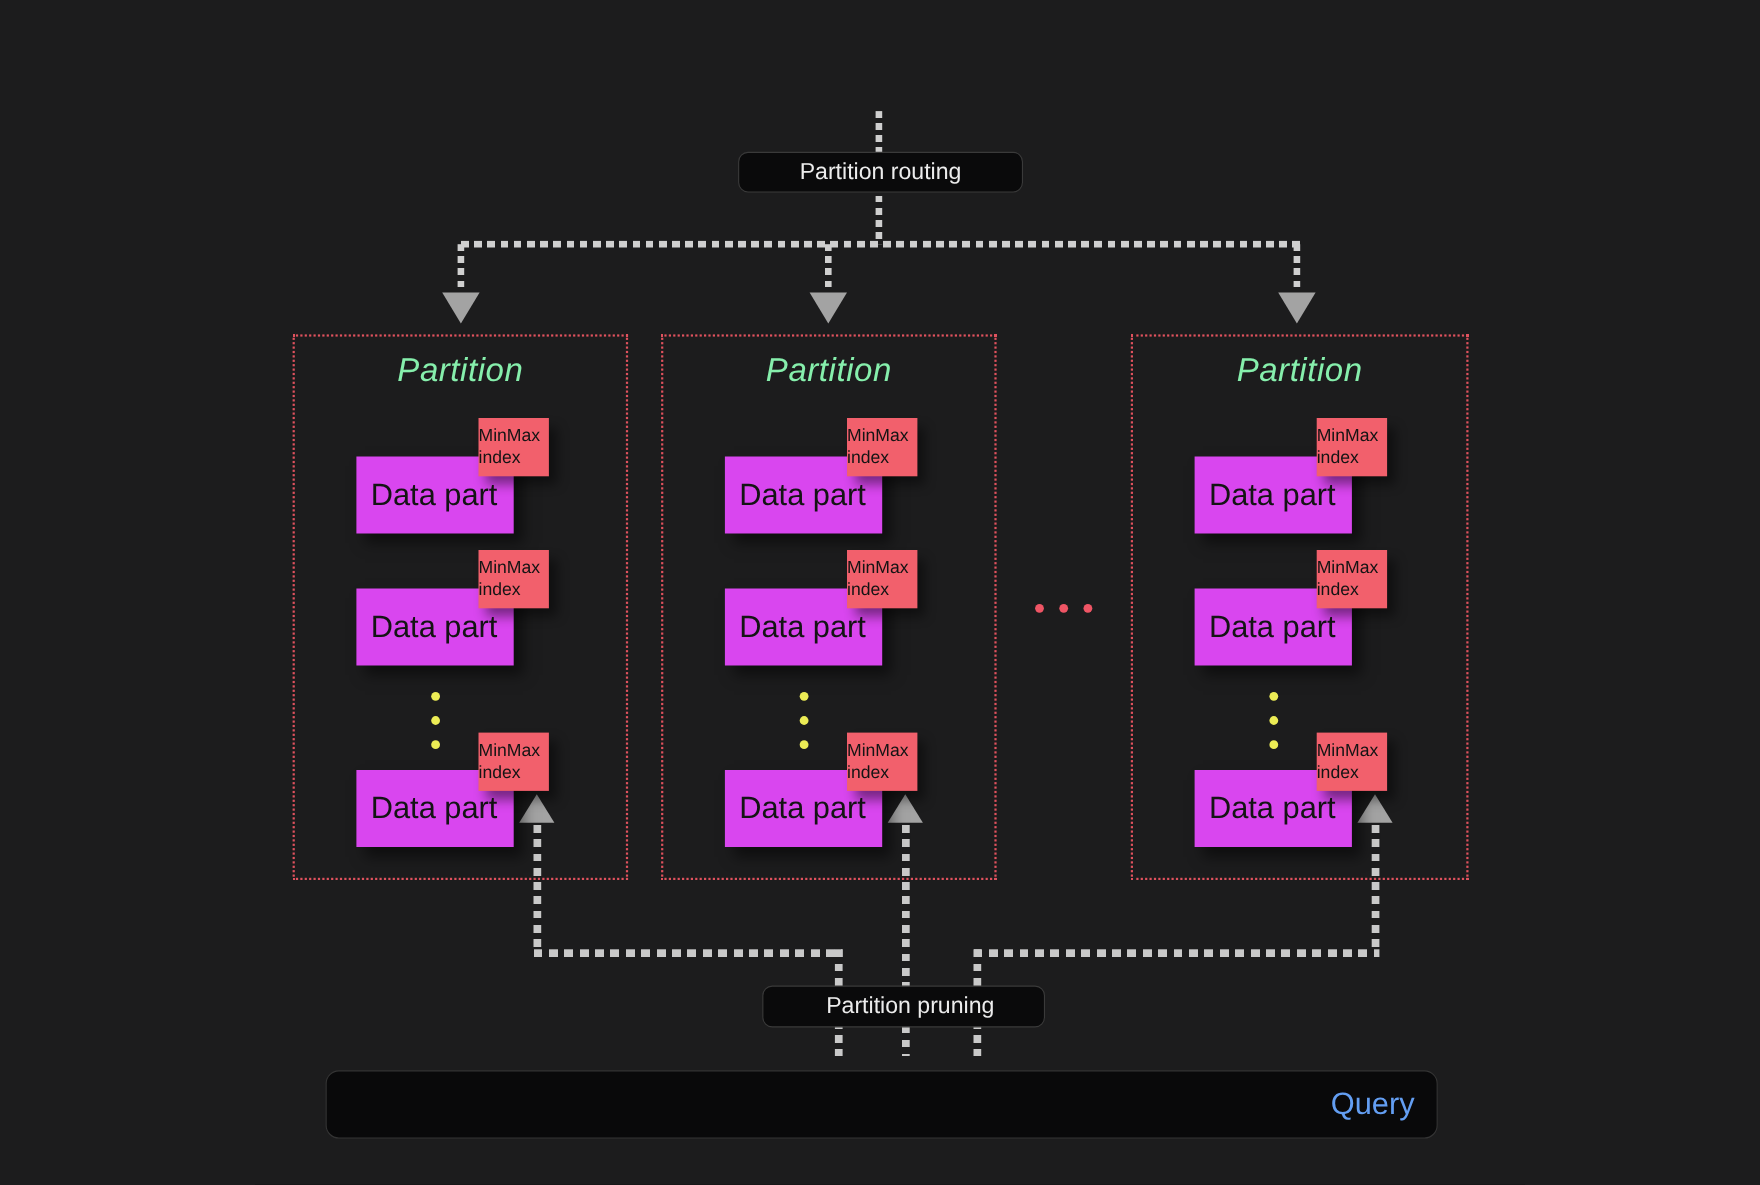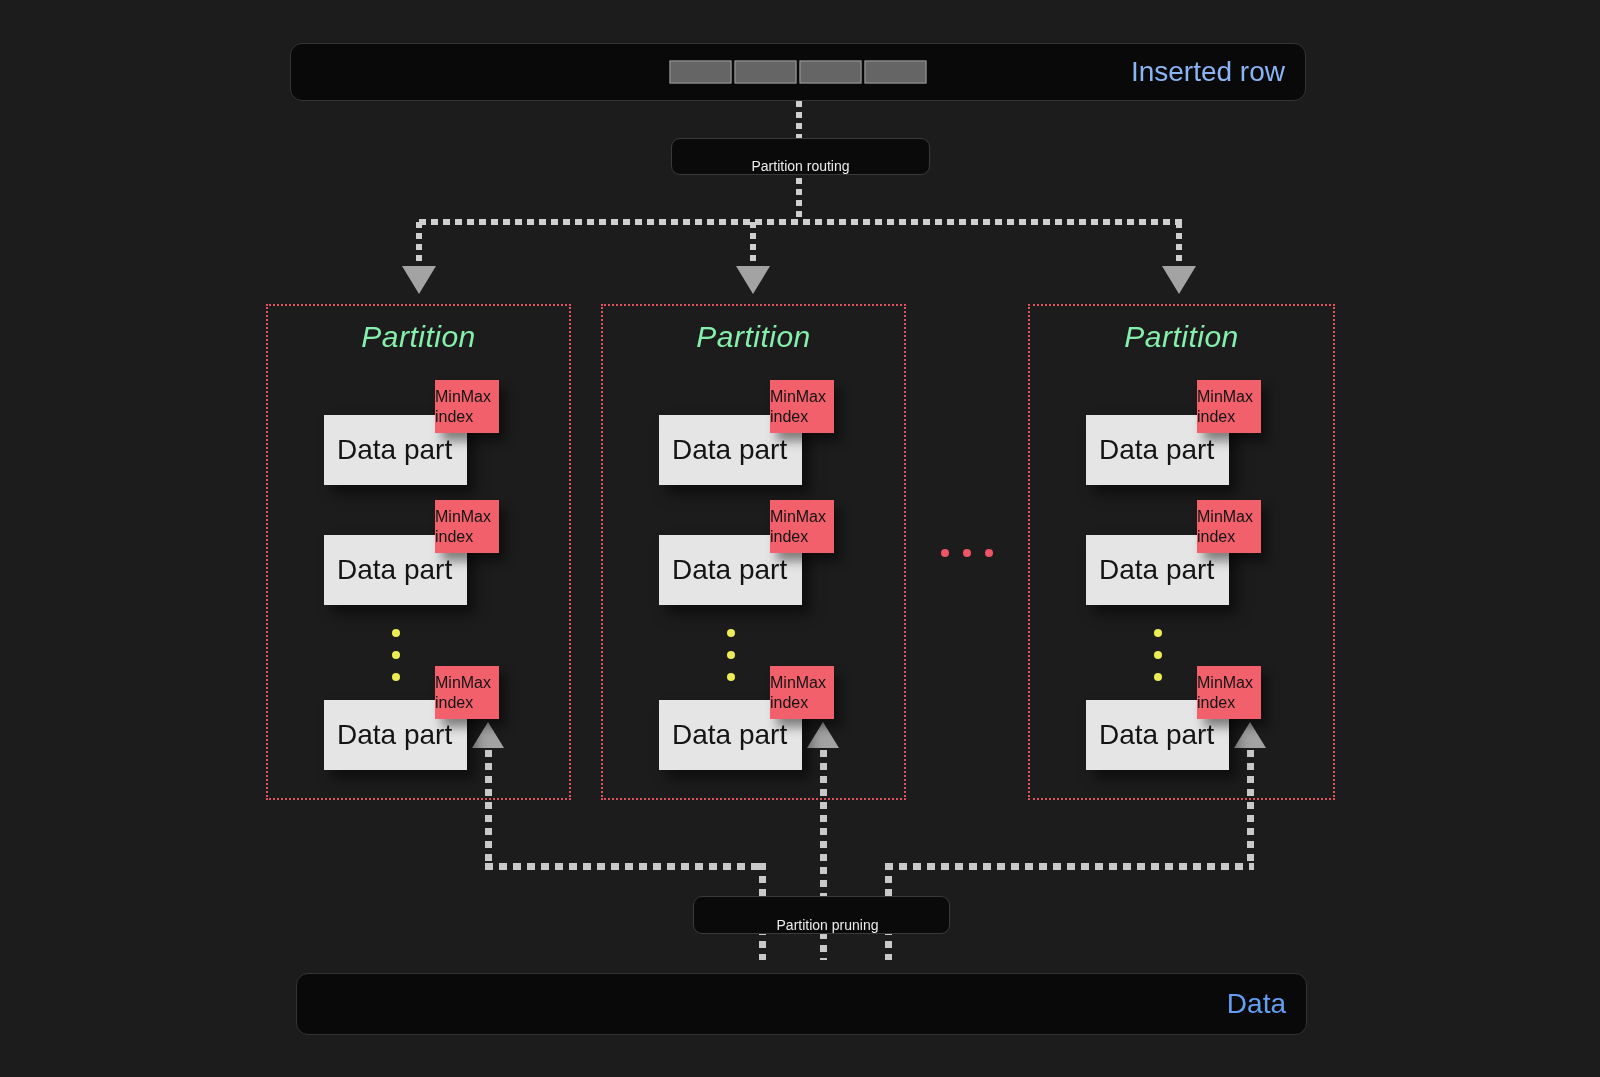--- a/index.html
+++ b/index.html
@@ -27,22 +27,22 @@
   
   .sql{
     font-family:"DejaVu Sans Mono", monospace;font-size:27px;color:#f0f0f0;
     padding-left:32px;white-space:pre;
   }
   .sql .key{color:#ee5f6a;}
   .query-label{font-size:28px;color:#639ef2;}
   
   .pill{
     position:absolute;background:#0a0a0b;border:1px solid #3a3a3a;border-radius:9px;
-    display:flex;align-items:flex-end;justify-content:center;
-    color:#ececec;font-size:14px;z-index:5;box-sizing:border-box;
+    display:flex;align-items:center;justify-content:center;
+    color:#ececec;font-size:21px;z-index:5;box-sizing:border-box;
   }
   
   .dash-v{position:absolute;width:6px;
     background-image:repeating-linear-gradient(to bottom,#cfcfcf 0 6px,transparent 6px 11px);}
   .dash-h{position:absolute;height:6px;
     background-image:repeating-linear-gradient(to right,#cfcfcf 0 7px,transparent 7px 12px);}
   .dash-v.thick{width:7px;
     background-image:repeating-linear-gradient(to bottom,#c9c9c9 0 7px,transparent 7px 13px);}
   .dash-h.thick{height:7px;
     background-image:repeating-linear-gradient(to right,#c9c9c9 0 8px,transparent 8px 14px);}
@@ -54,48 +54,39 @@
     border-bottom:26px solid #a3a3a3;}
   
   .partition{
     position:absolute;top:304px;height:496px;box-sizing:border-box;
     border:2px dotted #e0525e;
   }
   .partition .ptitle{
     margin-top:14px;text-align:center;font-size:30px;color:#86efac;letter-spacing:.5px;font-style:italic;
   }
   .datapart{
-    position:absolute;width:143px;height:70px;background:#e5e5e5;color:#141414;
+    position:absolute;width:143px;height:70px;background:#d946ef;color:#141414;
     display:flex;align-items:center;padding-left:13px;box-sizing:border-box;
     font-size:28px;z-index:1;box-shadow:8px 9px 12px rgba(0,0,0,.5);
   }
   .minmax{
     position:absolute;width:64px;height:53px;background:#f2606c;color:#141414;
     display:flex;align-items:center;justify-content:center;
     font-size:16px;line-height:1.25;z-index:2;box-shadow:7px 8px 10px rgba(0,0,0,.45);
   }
   .vdots{position:absolute;left:124px;width:8px;z-index:1;}
   .vdots .d{width:8px;height:8px;border-radius:50%;background:#ecec55;margin-bottom:14px;}
   .gap-ellipsis{position:absolute;top:549px;display:flex;gap:14px;}
   .gap-ellipsis .d{width:8px;height:8px;border-radius:50%;background:#ef5565;}
 </style>
 </head>
 <body>
 
 <div class="canvas">
 
-  <div class="bar top">
-    <div class="segments">
-        <div class="seg"></div>
-        <div class="seg"></div>
-        <div class="seg"></div>
-        <div class="seg"></div>
-      </div>
-    <div class="bar-label">Inserted row</div>
-  </div>
 
   <div class="dash-v" style="left:796px;top:101px;height:121px;"></div>
   <div class="pill" style="left:671px;top:138px;width:259px;height:37px;">
     <span>Partition routing</span>
   </div>
 
   <div class="dash-h" style="left:419px;top:219px;width:764px;"></div>
   <div class="dash-v" style="left:416px;top:222px;height:44px;"></div>
   <div class="dash-v" style="left:750px;top:222px;height:44px;"></div>
   <div class="dash-v" style="left:1176px;top:222px;height:44px;"></div>
@@ -166,16 +157,16 @@
 
   <div class="dash-v thick" style="left:1247px;top:750px;height:116px;"></div>
   <div class="dash-h thick" style="left:885px;top:863px;width:369px;"></div>
   <div class="dash-v thick" style="left:885px;top:863px;height:97px;"></div>
 
   <div class="pill" style="left:693px;top:896px;width:257px;height:38px;padding-left:12px;">
     <span>Partition pruning</span>
   </div>
 
   <div class="bar bottom">
-    <div class="bar-label query-label">Data</div>
+    <div class="bar-label query-label">Query</div>
   </div>
 
 </div>
 
 </body></html>

